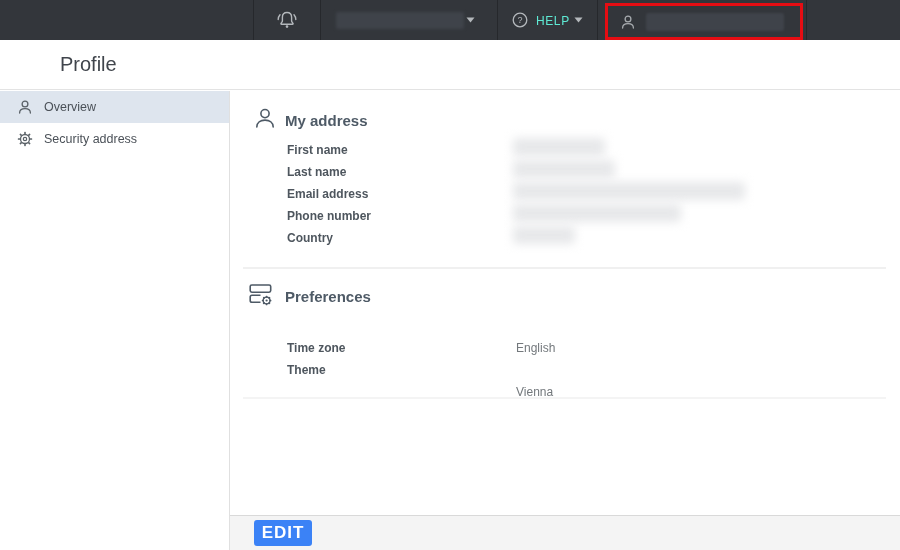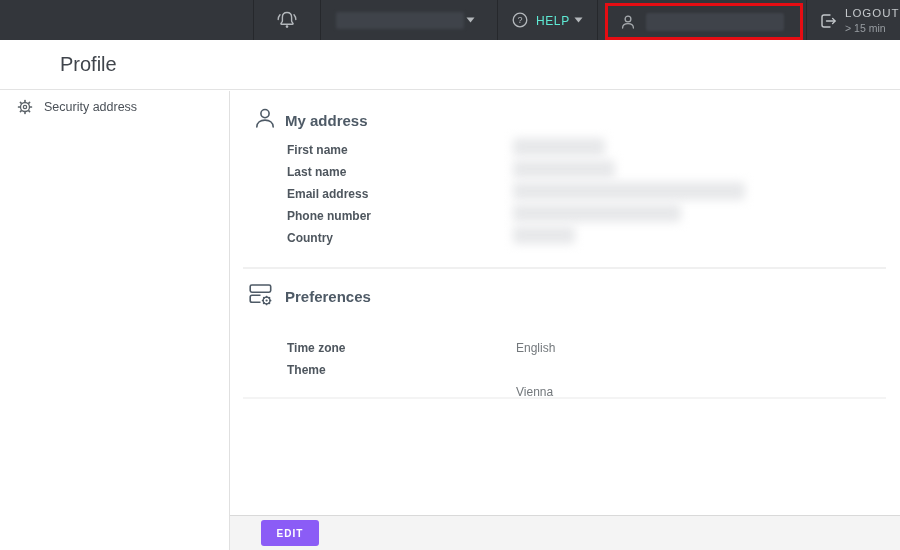--- a/index.html
+++ b/index.html
@@ -29,22 +29,22 @@
   .main{position:absolute;left:229px;top:91px;width:671px;bottom:0;background:#fff;
     border-left:1px solid #e0e0e0;box-sizing:border-box;}
   .sec-title{position:absolute;font-size:15px;font-weight:bold;color:#4e5a66;}
   .f-label{position:absolute;font-size:12px;font-weight:bold;color:#4e565e;}
   .f-value{position:absolute;font-size:12px;color:#73787c;margin-top:22px;}
   .blur-blob{position:absolute;background:#e7e8ea;border-radius:4px;filter:blur(5px);}
   .hsep{position:absolute;height:2px;background:#f0f0f0;left:13px;right:14px;}
   
   .footer{position:absolute;left:0;right:0;bottom:0;height:34px;background:#f4f4f4;
     border-top:1px solid #d9d9d9;display:flex;align-items:center;}
-  .edit-btn{margin-left:31px;width:58px;height:26px;background:#8b5cf6;border:none;
-    border-radius:3px;color:#fff;font-size:10px;font-weight:bold;letter-spacing:1px;
+  .edit-btn{margin-left:24px;width:58px;height:26px;background:#3b82f6;border:none;
+    border-radius:3px;color:#fff;font-size:17px;font-weight:bold;letter-spacing:1px;
     font-family:inherit;cursor:pointer;}
   svg{display:block;}
 </style>
 </head>
 <body>
 
 <div class="topbar">
   <div class="tb-sep" style="left:253px"></div>
   <div class="tb-sep" style="left:320px"></div>
   <div class="tb-sep" style="left:497px"></div>
@@ -91,40 +91,36 @@
       <span style="margin-left:12px">
         <svg width="16" height="16" viewBox="0 0 16 16" fill="none" stroke="#a7abaf" stroke-width="1.3" stroke-linecap="round">
           <circle cx="8" cy="5" r="2.9"></circle>
           <path d="M2.6,14 c0,-3 2.4,-4.4 5.4,-4.4 s5.4,1.4 5.4,4.4"></path>
         </svg>
       </span>
       <div class="tb-blur-box" style="position:static;width:138px;height:18px;margin-left:10px;filter:blur(1px)"></div>
     </div>
   </div>
 
-  <div class="abs" style="left:812px;top:0;width:88px;height:40px">
-    <span class="abs" style="left:6px;top:11px">
-      <svg width="20" height="20" viewBox="0 0 20 20" fill="none" stroke="#c4c8cb" stroke-width="1.4" stroke-linecap="round" stroke-linejoin="round">
-        <path d="M12,4 H6 a2,2 0 0 0 -2,2 v8 a2,2 0 0 0 2,2 h6"></path>
-        <path d="M8.5,10 H17"></path>
-        <path d="M14.6,7.4 L17,10 L14.6,12.6"></path>
-      </svg>
-    </span>
-    <div class="abs" style="left:33px;top:7px">
-      <div class="logout-main">LOGOUT</div>
-      <div class="logout-sub">&gt; 15 min</div>
-    </div>
-  </div>
 </div>
 
 <div class="page-header">
   <div class="page-title">Profile</div>
 </div>
 
 <div class="sidebar">
+  <div class="side-item selected">
+    <span class="ic">
+      <svg width="16" height="16" viewBox="0 0 16 16" fill="none" stroke="#5a6167" stroke-width="1.3" stroke-linecap="round">
+        <circle cx="8" cy="5" r="2.9"></circle>
+        <path d="M2.6,14 c0,-3 2.4,-4.4 5.4,-4.4 s5.4,1.4 5.4,4.4"></path>
+      </svg>
+    </span>
+    <span>Overview</span>
+  </div>
   <div class="side-item">
     <span class="ic">
       <svg width="16" height="16" viewBox="0 0 16 16">
         <g fill="#5a6167">
           <rect x="7.2" y="0.8" width="1.6" height="2.4" rx="0.6"></rect>
           <rect x="7.2" y="0.8" width="1.6" height="2.4" rx="0.6" transform="rotate(45 8 8)"></rect>
           <rect x="7.2" y="0.8" width="1.6" height="2.4" rx="0.6" transform="rotate(90 8 8)"></rect>
           <rect x="7.2" y="0.8" width="1.6" height="2.4" rx="0.6" transform="rotate(135 8 8)"></rect>
           <rect x="7.2" y="0.8" width="1.6" height="2.4" rx="0.6" transform="rotate(180 8 8)"></rect>
           <rect x="7.2" y="0.8" width="1.6" height="2.4" rx="0.6" transform="rotate(225 8 8)"></rect>

